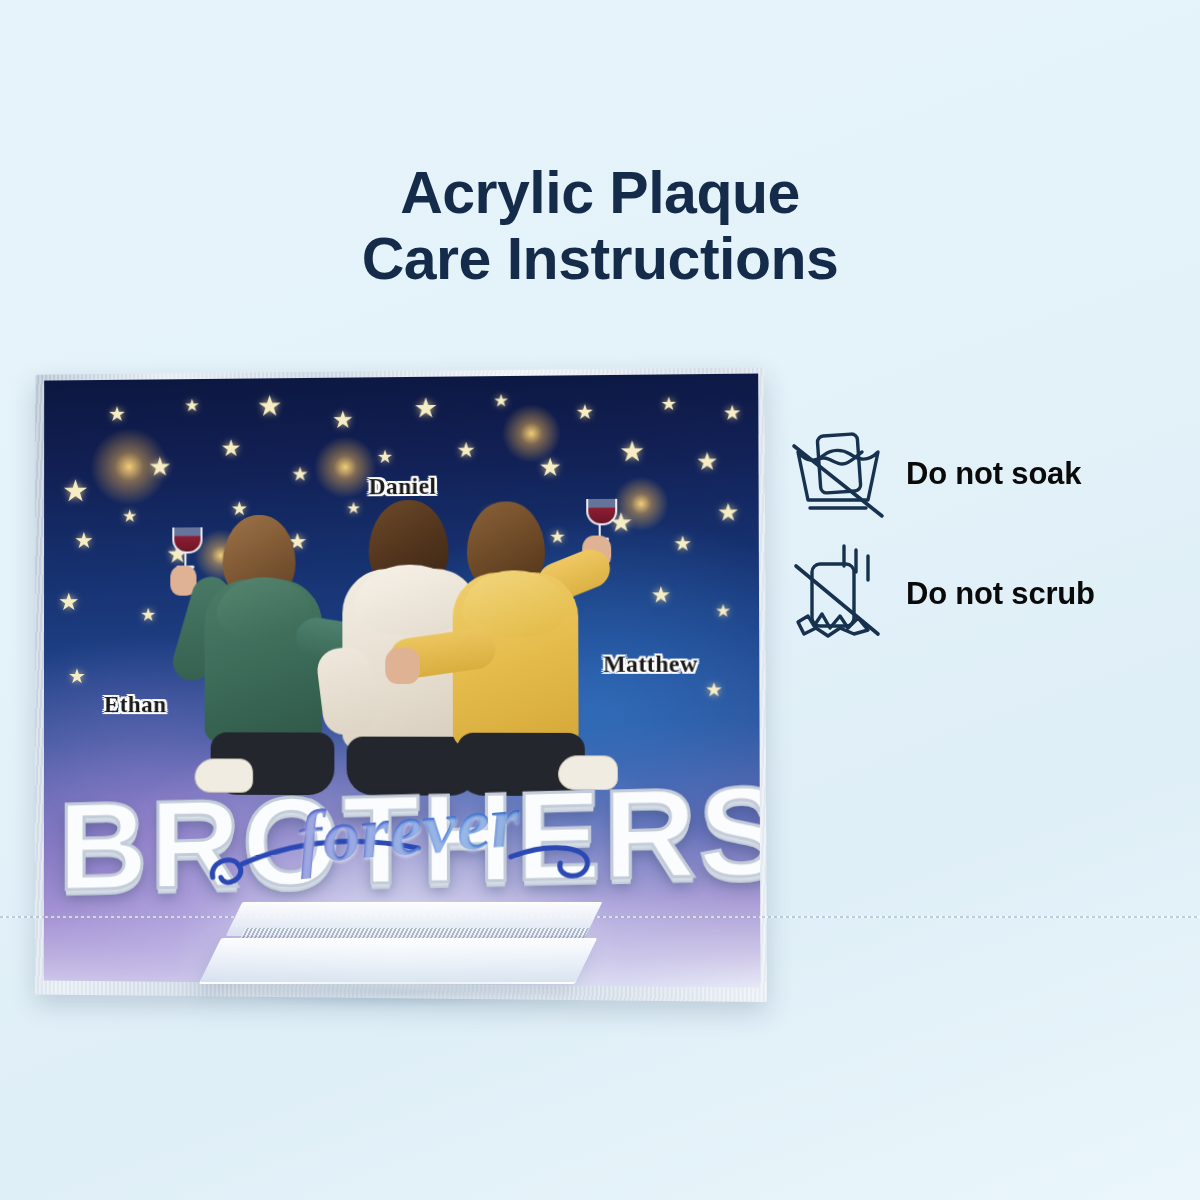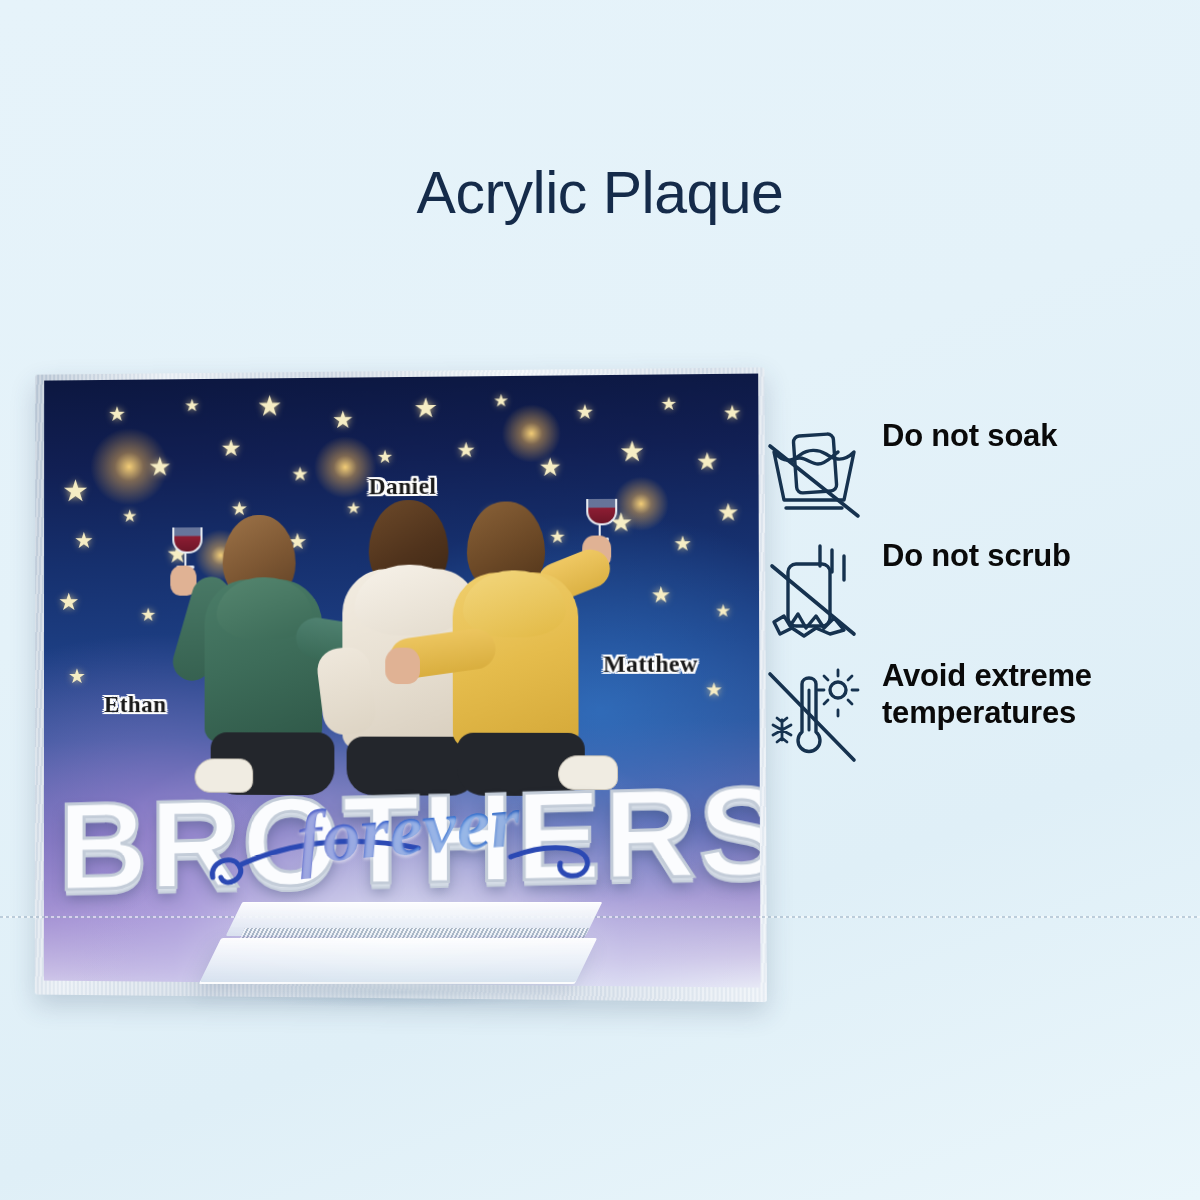--- a/index.html
+++ b/index.html
@@ -8,21 +8,21 @@
     font-family:"Liberation Sans","DejaVu Sans",sans-serif;
     background:linear-gradient(160deg,#e6f3fa 0%,#e4f2f9 40%,#dfeff7 72%,#eaf6fb 100%);
     position:relative;
   }
   #stage{position:absolute;inset:0;}
 
   
   .title{
     position:absolute;left:0;right:0;top:160px;
     text-align:center;color:#152b4a;
-    font-size:59px;font-weight:normal;line-height:1.12;
+    font-size:59px;font-weight:bold;line-height:1.12;
     letter-spacing:-0.5px;
   }
   .title .l{display:block;}
 
   
   .plaque-wrap{position:absolute;left:38px;top:376px;width:712px;height:640px;}
 
   .plaque{
     position:absolute;left:6px;top:4px;width:700px;height:600px;
     transform:perspective(1700px) rotateY(-3.2deg) rotateX(0.6deg);
@@ -146,35 +146,36 @@
     background:radial-gradient(ellipse at 50% 40%, rgba(120,150,175,.30), rgba(120,150,175,0) 70%);
     transform:skewX(-26deg);
   }
   .tablehair{
     position:absolute;left:0;top:0;width:1200px;height:2px;
     background:repeating-linear-gradient(90deg,rgba(150,170,190,.5) 0 3px,rgba(255,255,255,.55) 3px 6px);
   }
 
   
   .care{position:absolute;left:758px;top:418px;width:432px;}
-  .care-row{display:flex;min-height:112px;margin-bottom:8px;}
+  .care-row{display:flex;align-items:center;min-height:112px;margin-bottom:8px;margin-left:24px;}
   .care-icon{width:112px;flex:0 0 112px;display:flex;align-items:center;justify-content:center;}
   .care-label{
     color:#0a0a0a;font-weight:bold;font-size:31px;line-height:1.18;letter-spacing:-0.2px;
     padding-left:12px;
   }
   svg{display:block;}
 </style>
 </head>
 <body>
 
 <div id="stage">
 
   <div class="title">
     <span class="l">Acrylic Plaque</span>
+    <span class="l">Care Instructions</span>
   </div>
 
   <div class="plaque-wrap">
 
     <div class="plaque">
       <div class="acryl-edge"></div>
 
       <div class="art">
         <div class="dust"></div>
 
@@ -309,30 +310,15 @@
         <svg width="100" height="104" viewBox="0 0 100 104" fill="none" stroke="#16324f" stroke-width="3.4" stroke-linecap="round" stroke-linejoin="round">
           <rect x="24" y="22" width="42" height="62" rx="8"></rect>
           <path d="M56 4 L56 24 M68 8 L68 30 M80 14 L80 38"></path>
           <path d="M10 80 L20 74 L26 84 L34 72 L42 86 L52 74 L60 86 L70 76 L80 88 L66 92 L52 86 L40 94 L28 86 L16 92 Z"></path>
           <line x1="8" y1="24" x2="90" y2="92" stroke-width="3.6"></line>
         </svg>
       </div>
       <div class="care-label">Do not scrub</div>
     </div>
 
-    <div class="care-row">
-      <div class="care-icon">
-        <svg width="100" height="100" viewBox="0 0 100 100" fill="none" stroke="#16324f" stroke-width="3.4" stroke-linecap="round" stroke-linejoin="round">
-          <path d="M38 20 C38 12 52 12 52 20 L52 68 A11 11 0 1 1 38 68 Z"></path>
-          <line x1="45" y1="26" x2="45" y2="66" stroke-width="3"></line>
-          <circle cx="74" cy="26" r="8"></circle>
-          <path d="M74 12 L74 6 M74 46 L74 52 M88 26 L94 26 M60 26 L54 26 M84 16 L88 12 M64 36 L60 40 M84 36 L88 40 M64 16 L60 12" stroke-width="2.8"></path>
-          <path d="M18 76 L18 56 M9 61 L27 71 M27 61 L9 71 M18 58 L13 54 M18 58 L23 54 M18 74 L13 78 M18 74 L23 78" stroke-width="2.8"></path>
-          <line x1="6" y1="10" x2="90" y2="96" stroke-width="3.6"></line>
-        </svg>
-      </div>
-      <div class="care-label">
-        <span>Avoid extreme</span>
-      <br><span>temperatures</span></div>
-    </div>
 
   </div>
 </div>
 
 </body></html>

